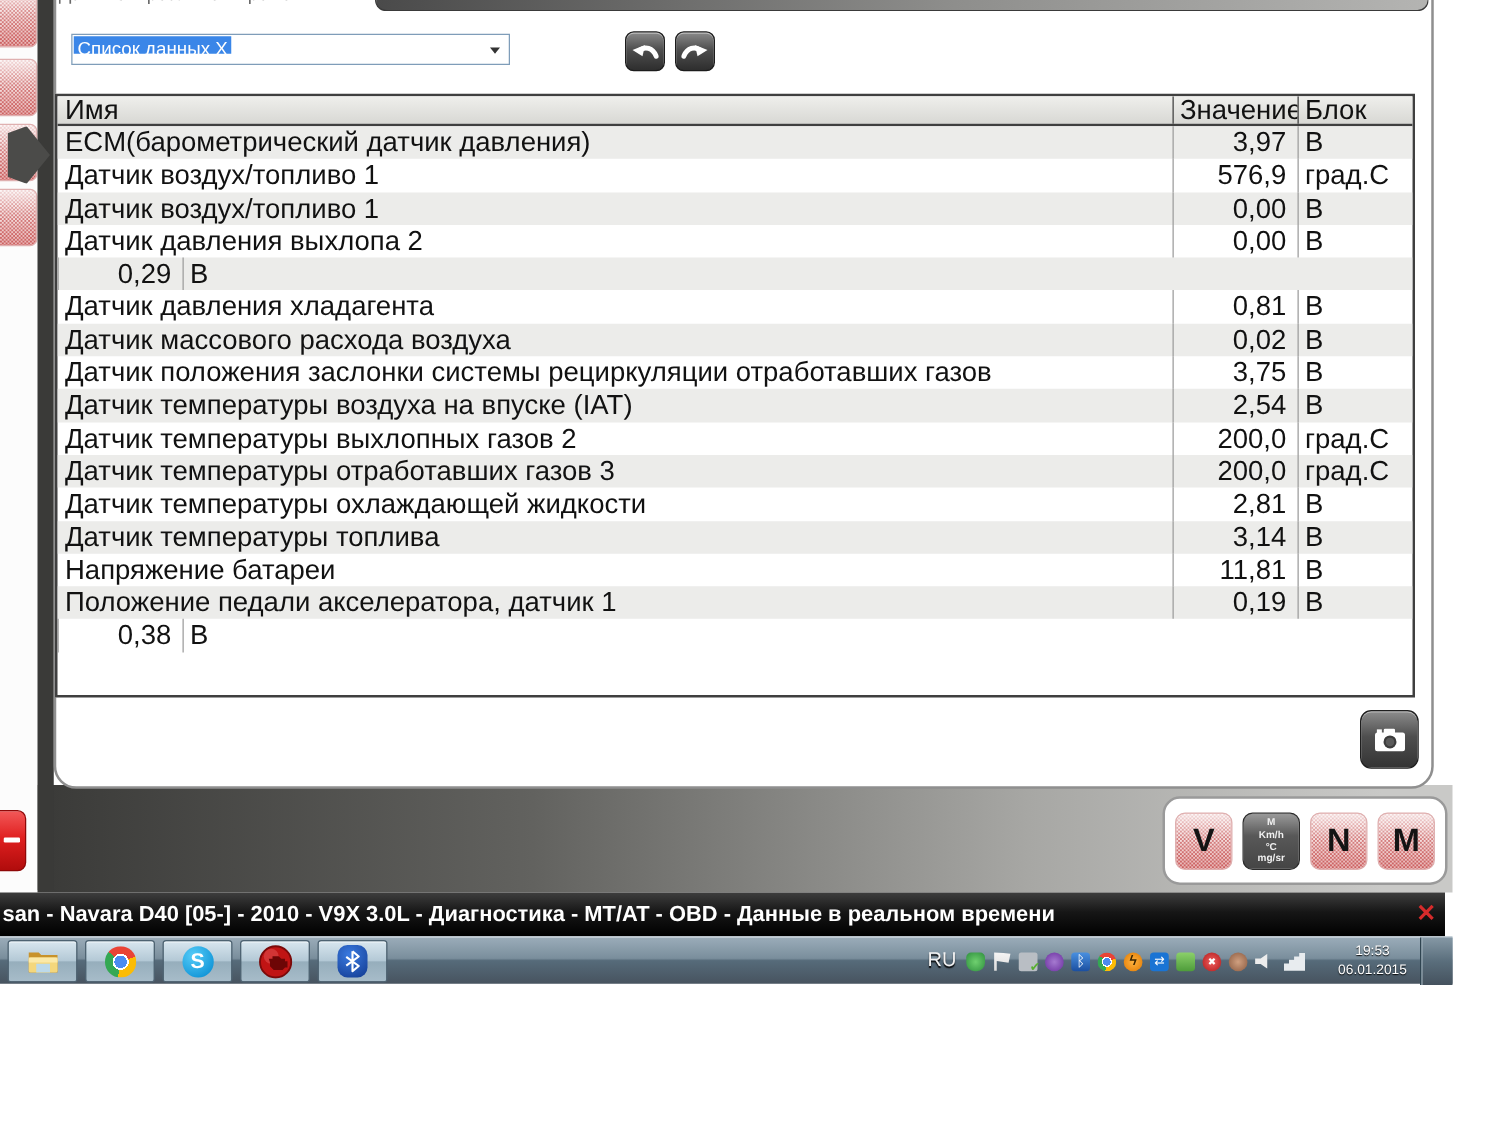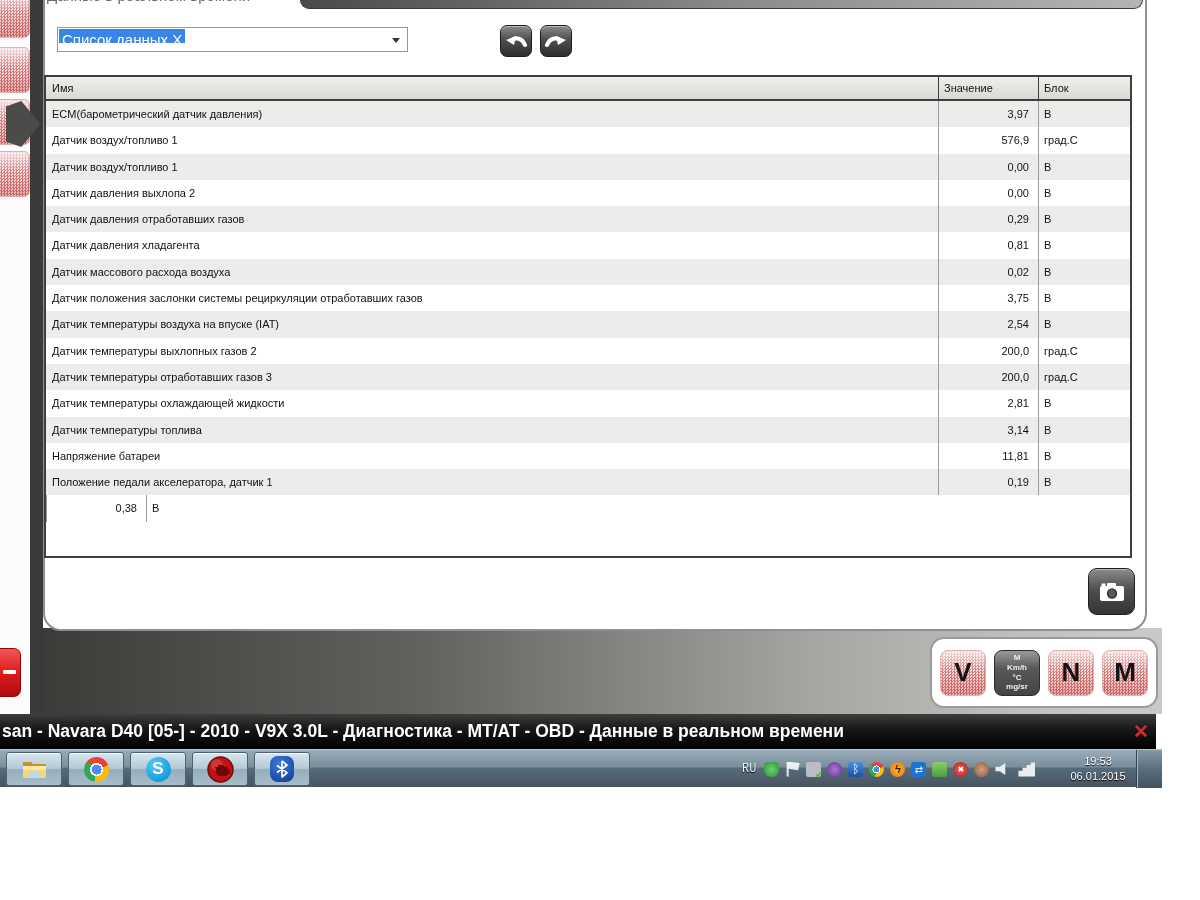--- a/index.html
+++ b/index.html
@@ -46,21 +46,21 @@
 
   
   .nav-btn{position:absolute;top:25px;width:30px;height:30px;border-radius:7px;z-index:5;
     background:linear-gradient(180deg,#8a8a8a 0%,#4f4f4f 45%,#2e2e2e 100%);
     border:1px solid #1c1c1c;box-shadow:inset 0 1px 0 rgba(255,255,255,.45);
     display:flex;align-items:center;justify-content:center;}
   #nav-back{left:500px;} #nav-fwd{left:540px;}
 
   
   .data-table{position:absolute;left:44px;top:75px;width:1088px;height:483px;background:#fff;
-    border:2px solid #3f3f3f;z-index:5;box-sizing:border-box;overflow:hidden;font-size:11px;color:#111;}
+    border:2px solid #3f3f3f;z-index:5;box-sizing:border-box;overflow:hidden;font-size:22px;color:#111;}
   .thead{display:flex;height:22px;line-height:22px;background:linear-gradient(#efefec,#d8d8d4);
     border-bottom:2px solid #3f3f3f;}
   .thead .cell{overflow:hidden;white-space:nowrap;}
   .trow{display:flex;height:26.3px;line-height:26.3px;}
   .trow:nth-child(odd){background:#ececea;}
   .cell{box-sizing:border-box;}
   .c-name{flex:1;padding-left:6px;overflow:hidden;white-space:nowrap;}
   .c-val{width:100px;border-left:1px solid #9c9c9c;}
   .c-unit{width:92px;border-left:1px solid #9c9c9c;padding-left:5px;overflow:hidden;white-space:nowrap;}
   .thead .c-val,.thead .c-unit{border-left:1px solid #3f3f3f;padding-left:5px;}
@@ -101,21 +101,21 @@
   .chrome-ball{width:25px;height:25px;border-radius:50%;
     background:
       radial-gradient(circle at 50% 50%, #4b8bf0 0 5px, #fff 5px 6.5px, rgba(0,0,0,0) 6.5px),
       conic-gradient(from -50deg,#ea4335 0 120deg,#fbbc05 0 240deg,#34a853 0 360deg);}
   .skype-ball{width:25px;height:25px;border-radius:50%;color:#fff;font-weight:bold;font-size:17px;
     background:radial-gradient(circle at 35% 30%,#55ccf8,#0087cf);display:flex;align-items:center;justify-content:center;}
   .bt-chip{width:24px;height:26px;border-radius:8px;background:radial-gradient(circle at 40% 30%,#3a7ae0,#123a90);
     display:flex;align-items:center;justify-content:center;}
 
   .tray{position:absolute;left:742px;top:0;height:38px;display:flex;align-items:center;gap:6px;}
-  .lang{color:#f2f2f2;font-size:12px;text-shadow:0 1px 1px #000;margin-right:2px;font-family:Liberation Mono, monospace;}
+  .lang{color:#f2f2f2;font-size:16px;text-shadow:0 1px 1px #000;margin-right:2px;}
   .ti{width:15px;height:15px;display:inline-block;position:relative;}
   .ti-antivirus-shield{background:radial-gradient(#6fd06f,#2e8f3e);border-radius:4px 4px 45% 45%;}
   .ti-action-center-flag{background:
       radial-gradient(circle at 72% 78%, #e03030 0 3px, rgba(0,0,0,0) 3px),
       linear-gradient(#f4f4f4,#dcdcdc);
     clip-path:polygon(8% 0,95% 10%,85% 58%,22% 48%,22% 100%,8% 100%);}
   .ti-usb-safely-remove{background:#b9bec4;border-radius:2px;}
   .ti-usb-safely-remove::after{content:"✔";position:absolute;right:-2px;bottom:-3px;color:#58b030;font-size:10px;}
   .ti-spybot{background:radial-gradient(#a57ad0,#6a2e9e);border-radius:50%;}
   .ti-bluetooth-tray{background:linear-gradient(#4a90e0,#1b4fa0);border-radius:3px;}
@@ -208,21 +208,20 @@
       <div class="cell c-name">Датчик воздух/топливо 1</div>
       <div class="cell c-val">0,00</div>
       <div class="cell c-unit">В</div>
     </div>
         <div class="trow">
       <div class="cell c-name">Датчик давления выхлопа 2</div>
       <div class="cell c-val">0,00</div>
       <div class="cell c-unit">В</div>
     </div>
         <div class="trow">
-      <div class="cell c-name">Датчик давления отработавших газов</div>
       <div class="cell c-val">0,29</div>
       <div class="cell c-unit">В</div>
     </div>
         <div class="trow">
       <div class="cell c-name">Датчик давления хладагента</div>
       <div class="cell c-val">0,81</div>
       <div class="cell c-unit">В</div>
     </div>
         <div class="trow">
       <div class="cell c-name">Датчик массового расхода воздуха</div>

